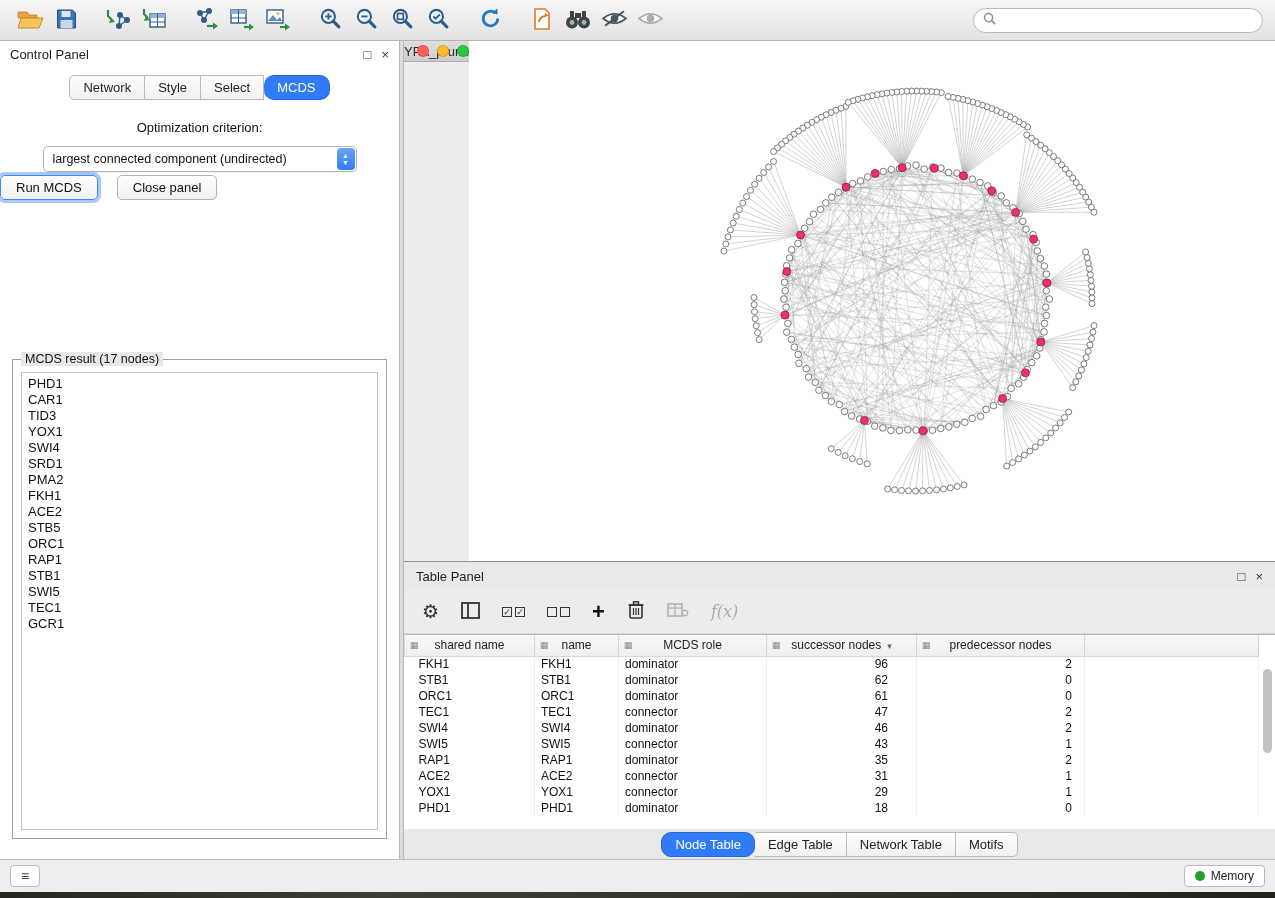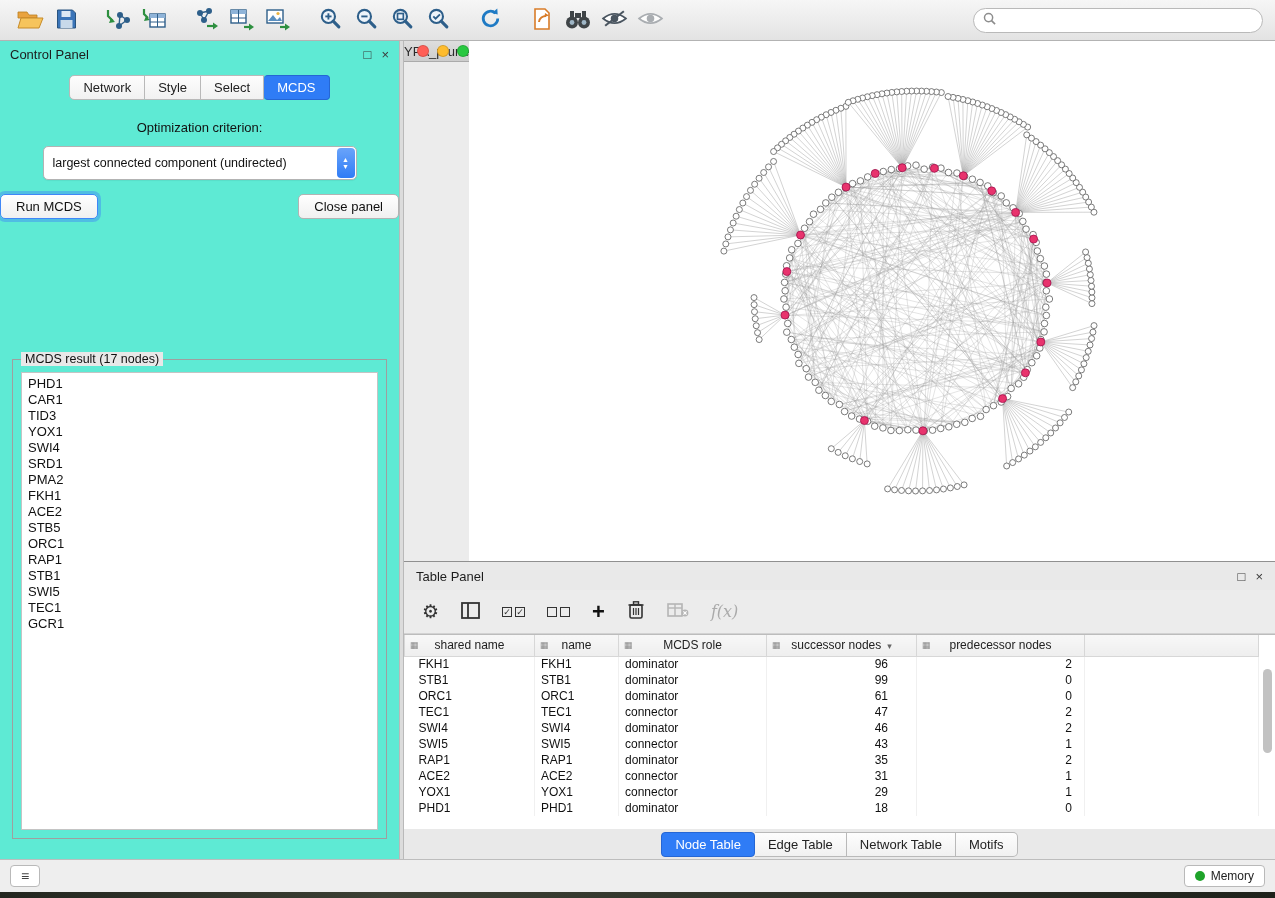--- a/index.html
+++ b/index.html
@@ -16,39 +16,39 @@
   .tb-gap { width:16px; }
   .search-box { margin-left:auto; width:290px; height:25px; background:#fff; border:1px solid #b9b9b9;
                 border-radius:13px; display:flex; align-items:center; padding:0 9px; gap:6px; }
   .search-box input { flex:1; border:none; outline:none; background:transparent; font-size:12px; color:#333; }
 
   
   .main { flex:1; display:flex; min-height:0; }
   .v-splitter { width:5px; background:#dcdcdc; border-left:1px solid #b9b9b9; border-right:1px solid #b9b9b9; }
 
   
-  .control-panel { width:399px; flex:0 0 399px; background:#5eead4; display:flex; flex-direction:column; }
+  .control-panel { width:399px; flex:0 0 399px; background:#ffffff; display:flex; flex-direction:column; }
   .panel-header { height:27px; display:flex; align-items:center; padding:0 10px; font-size:13px; color:#1d1d1d; }
   .win-btns { margin-left:auto; display:flex; gap:10px; }
   .win-btn { font-size:13px; color:#3a3a3a; line-height:1; background:none; border:none; cursor:default; }
   .tabs-row { display:flex; justify-content:center; padding:7px 0 10px; }
   .seg { display:flex; }
   .seg .tab { font-size:13px; padding:4px 13px; background:linear-gradient(#fdfdfd,#f1f1f1);
               border:1px solid #b9b9b9; border-left:none; color:#222; cursor:default; }
   .seg .tab:first-child { border-left:1px solid #b9b9b9; border-radius:5px 0 0 5px; }
   .seg .tab:last-child { border-radius:0 5px 5px 0; }
-  .seg .tab.active { background:var(--accent); border-color:var(--accent-dark); color:#fff; border-radius:4px; }
+  .seg .tab.active { background:var(--accent); border-color:var(--accent-dark); color:#fff; border-radius:10px; }
   .opt-label { text-align:center; font-size:13px; color:#111; margin-top:10px; }
-  .mac-select { margin:11px auto 0; width:314px; height:34px; background:#fff; border:1px solid #b3b3b3;
+  .mac-select { margin:11px auto 0; width:314px; height:26px; background:#fff; border:1px solid #b3b3b3;
                 border-radius:5px; display:flex; align-items:center; font-size:12.5px; color:#111;
                 padding-left:9px; position:relative; box-shadow:0 1px 1px rgba(0,0,0,.06); }
   .mac-select .arrows { position:absolute; right:1px; top:1px; bottom:1px; width:18px; border-radius:4px;
                 background:linear-gradient(var(--accent-light),var(--accent)); color:#fff; display:flex;
                 flex-direction:column; align-items:center; justify-content:center; font-size:7px; line-height:7px; }
-  .btn-row { display:flex; justify-content:space-between; gap:4px; margin-top:14px; }
+  .btn-row { display:flex; justify-content:flex-start; gap:19px; margin-top:3px; }
   .mac-btn { height:25px; padding:0 15px; font-size:13px; color:#111; background:linear-gradient(#ffffff,#f0f0f0);
              border:1px solid #b3b3b3; border-radius:5px; cursor:default; }
   .mac-btn.focused { border-color:#4087f7; box-shadow:0 0 0 3px rgba(64,135,247,.45); }
   .result-box { margin:auto 12px 20px; height:480px; border:1px solid #9f9f9f; position:relative; padding:12px 8px 8px; }
   .result-box .legend { position:absolute; top:-8px; left:8px; background:#e8e8e8; padding:0 4px; font-size:12.5px; color:#111; }
   .result-list { width:100%; height:100%; background:#fff; border:1px solid #c4c4c4; overflow:hidden;
                  padding:3px 6px; font-size:13px; color:#111; }
   .mcds-item { line-height:16px; }
 
   
@@ -1160,21 +1160,21 @@
                   <td class="">FKH1</td>
                   <td class="">dominator</td>
                   <td class="num-s">96</td>
                   <td class="num-p">2</td>
                   <td></td>
                 </tr>
                 <tr>
                   <td class="c0">STB1</td>
                   <td class="">STB1</td>
                   <td class="">dominator</td>
-                  <td class="num-s">99</td>
+                  <td class="num-s">62</td>
                   <td class="num-p">0</td>
                   <td></td>
                 </tr>
                 <tr>
                   <td class="c0">ORC1</td>
                   <td class="">ORC1</td>
                   <td class="">dominator</td>
                   <td class="num-s">61</td>
                   <td class="num-p">0</td>
                   <td></td>

